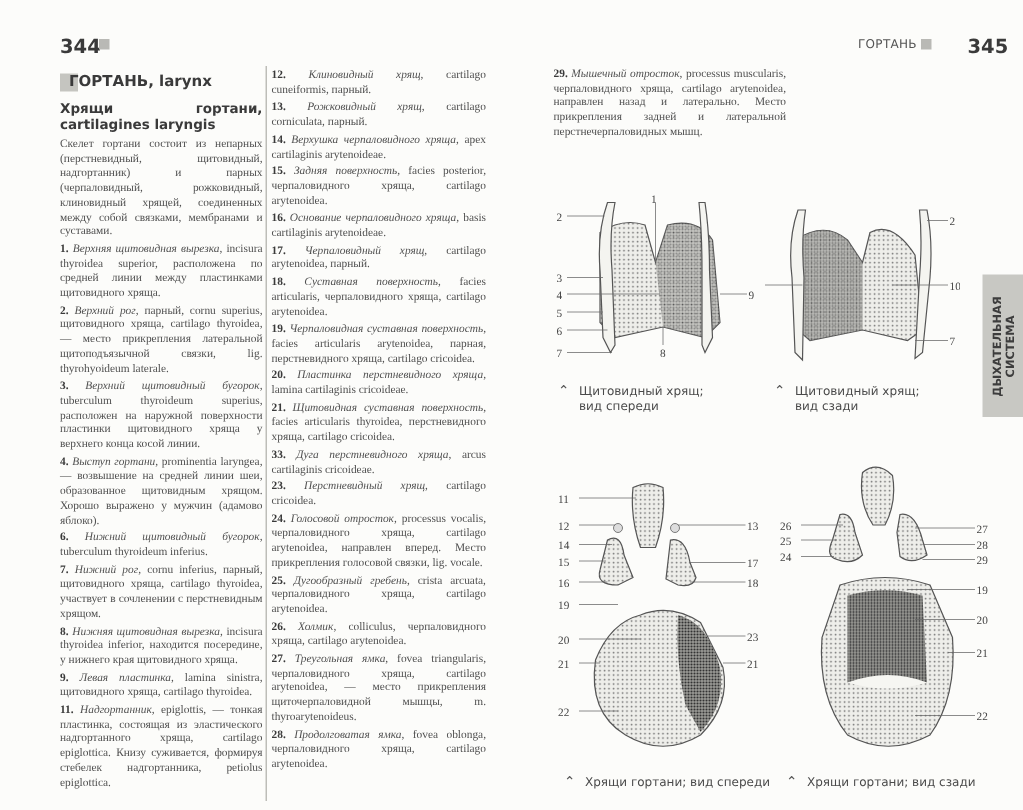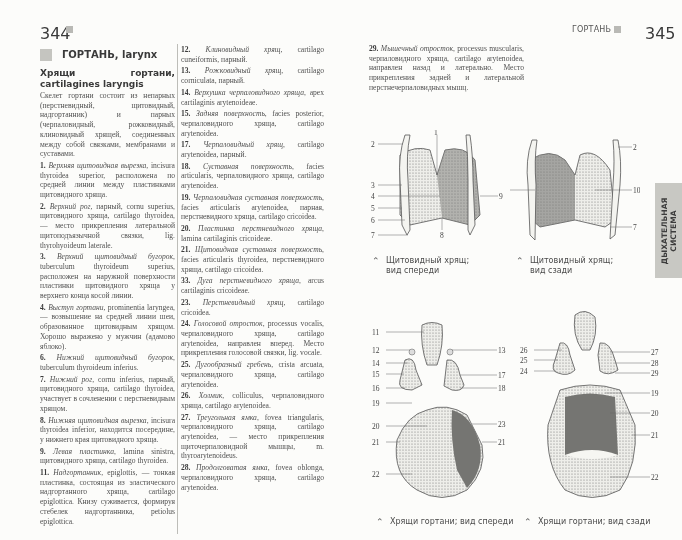--- a/index.html
+++ b/index.html
@@ -1,27 +1,27 @@
 <!DOCTYPE html>
 <html><head>
   <meta charset="utf-8">
   <style>
     * { box-sizing: border-box; margin: 0; padding: 0; }
     html, body { width: 682px; height: 540px; background: #fcfcfa; overflow: hidden; }
     body { position: relative; font-family: "Liberation Serif", serif; color: #4a4a4a; }
 
-    .page-num { position: absolute; top: 24px; font-family: "DejaVu Sans", sans-serif; font-weight: normal; font-size: 16px; color: #3a3a3a; }
+    .page-num { position: absolute; top: 24px; font-family: "DejaVu Sans", sans-serif; font-weight: bold; font-size: 13px; color: #3a3a3a; }
     .page-num.left { left: 40px; }
     .page-num.right { left: 645px; }
     .sq { position: absolute; width: 7px; height: 7px; background: #b9b9b5; }
     .running-head { position: absolute; top: 25px; left: 572px; font-family: "DejaVu Sans", sans-serif; font-size: 8px; color: #555; letter-spacing: 0.2px; text-align: right; }
 
     .section-head { position: absolute; top: 49px; left: 40px; width: 130px; height: 14px; }
     .section-head .sq2 { position: absolute; left: 0; top: 0; width: 12px; height: 12px; background: #c5c5c0; }
-    .section-head .title { position: absolute; left: 22px; top: 0; font-family: "DejaVu Sans", sans-serif; font-weight: bold; font-size: 10px; color: #3a3a3a; white-space: nowrap; }
+    .section-head .title { position: absolute; left: 6px; top: 0; font-family: "DejaVu Sans", sans-serif; font-weight: bold; font-size: 10px; color: #3a3a3a; white-space: nowrap; }
 
     .subhead { position: absolute; top: 68px; left: 40px; width: 135px; font-family: "DejaVu Sans", sans-serif; font-weight: bold; font-size: 9px; line-height: 11px; color: #3a3a3a; text-align: justify; text-align-last: left; }
 
     .col { position: absolute; font-size: 7.6px; line-height: 9.7px; text-align: justify; color: #505050; }
     .col1 { top: 91px; left: 40px; width: 135px; }
     .col2 { top: 45px; left: 181px; width: 143px; }
     .col3 { top: 44px; left: 369px; width: 155px; }
     .col p { margin-bottom: 2px; }
     .col .n { font-weight: bold; color: #3a3a3a; }
     .col i { font-style: italic; }
@@ -68,20 +68,21 @@
       <p><span class="n">11.</span> <i>Надгортанник</i><span>, epiglottis, — тонкая пластинка, состоящая из эластического надгортанного хряща, cartilago epiglottica. Книзу суживается, формируя стебелек надгортанника, petiolus epiglottica.</span></p>
     </div>
 </div>
 
 <div class="col col2">
   <div id="col2-entries">
       <p><span class="n">12.</span> <i>Клиновидный хрящ</i><span>, cartilago cuneiformis, парный.</span></p>
       <p><span class="n">13.</span> <i>Рожковидный хрящ</i><span>, cartilago corniculata, парный.</span></p>
       <p><span class="n">14.</span> <i>Верхушка черпаловидного хряща</i><span>, apex cartilaginis arytenoideae.</span></p>
       <p><span class="n">15.</span> <i>Задняя поверхность</i><span>, facies posterior, черпаловидного хряща, cartilago arytenoidea.</span></p>
+      <p><span class="n">16.</span> <i>Основание черпаловидного хряща</i><span>, basis cartilaginis arytenoideae.</span></p>
       <p><span class="n">17.</span> <i>Черпаловидный хрящ</i><span>, cartilago arytenoidea, парный.</span></p>
       <p><span class="n">18.</span> <i>Суставная поверхность</i><span>, facies articularis, черпаловидного хряща, cartilago arytenoidea.</span></p>
       <p><span class="n">19.</span> <i>Черпаловидная суставная поверхность</i><span>, facies articularis arytenoidea, парная, перстневидного хряща, cartilago cricoidea.</span></p>
       <p><span class="n">20.</span> <i>Пластинка перстневидного хряща</i><span>, lamina cartilaginis cricoideae.</span></p>
       <p><span class="n">21.</span> <i>Щитовидная суставная поверхность</i><span>, facies articularis thyroidea, перстневидного хряща, cartilago cricoidea.</span></p>
       <p><span class="n">33.</span> <i>Дуга перстневидного хряща</i><span>, arcus cartilaginis cricoideae.</span></p>
       <p><span class="n">23.</span> <i>Перстневидный хрящ</i><span>, cartilago cricoidea.</span></p>
       <p><span class="n">24.</span> <i>Голосовой отросток</i><span>, processus vocalis, черпаловидного хряща, cartilago arytenoidea, направлен вперед. Место прикрепления голосовой связки, lig. vocale.</span></p>
       <p><span class="n">25.</span> <i>Дугообразный гребень</i><span>, crista arcuata, черпаловидного хряща, cartilago arytenoidea.</span></p>
       <p><span class="n">26.</span> <i>Холмик</i><span>, colliculus, черпаловидного хряща, cartilago arytenoidea.</span></p>

